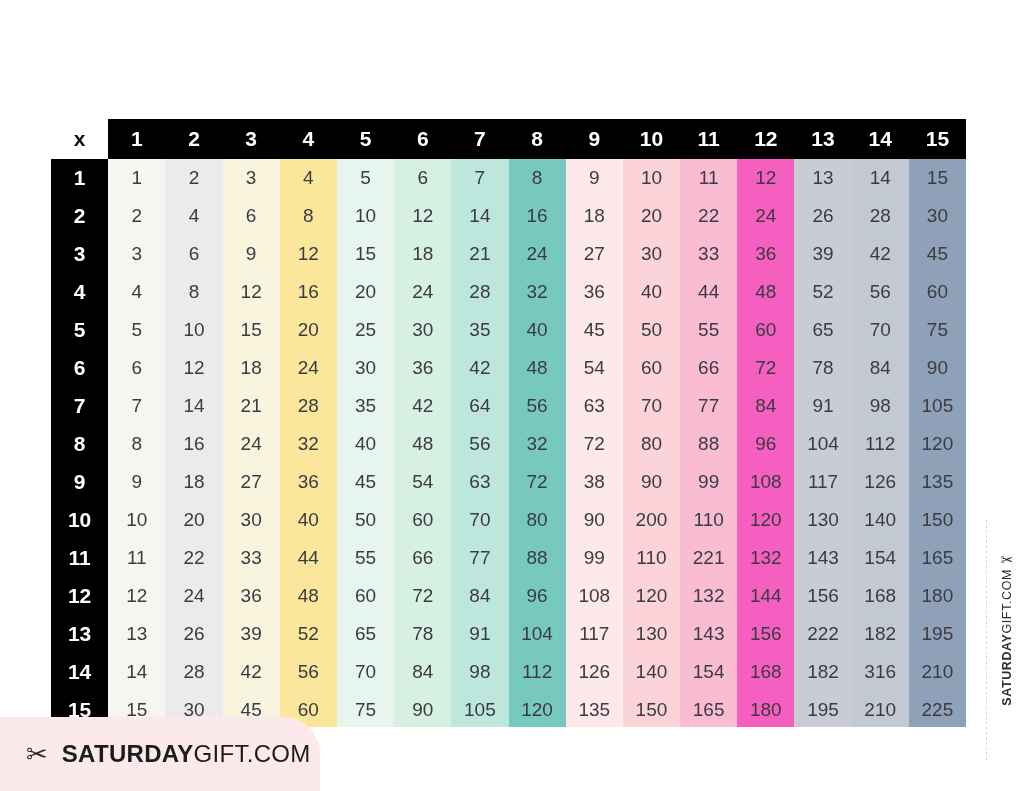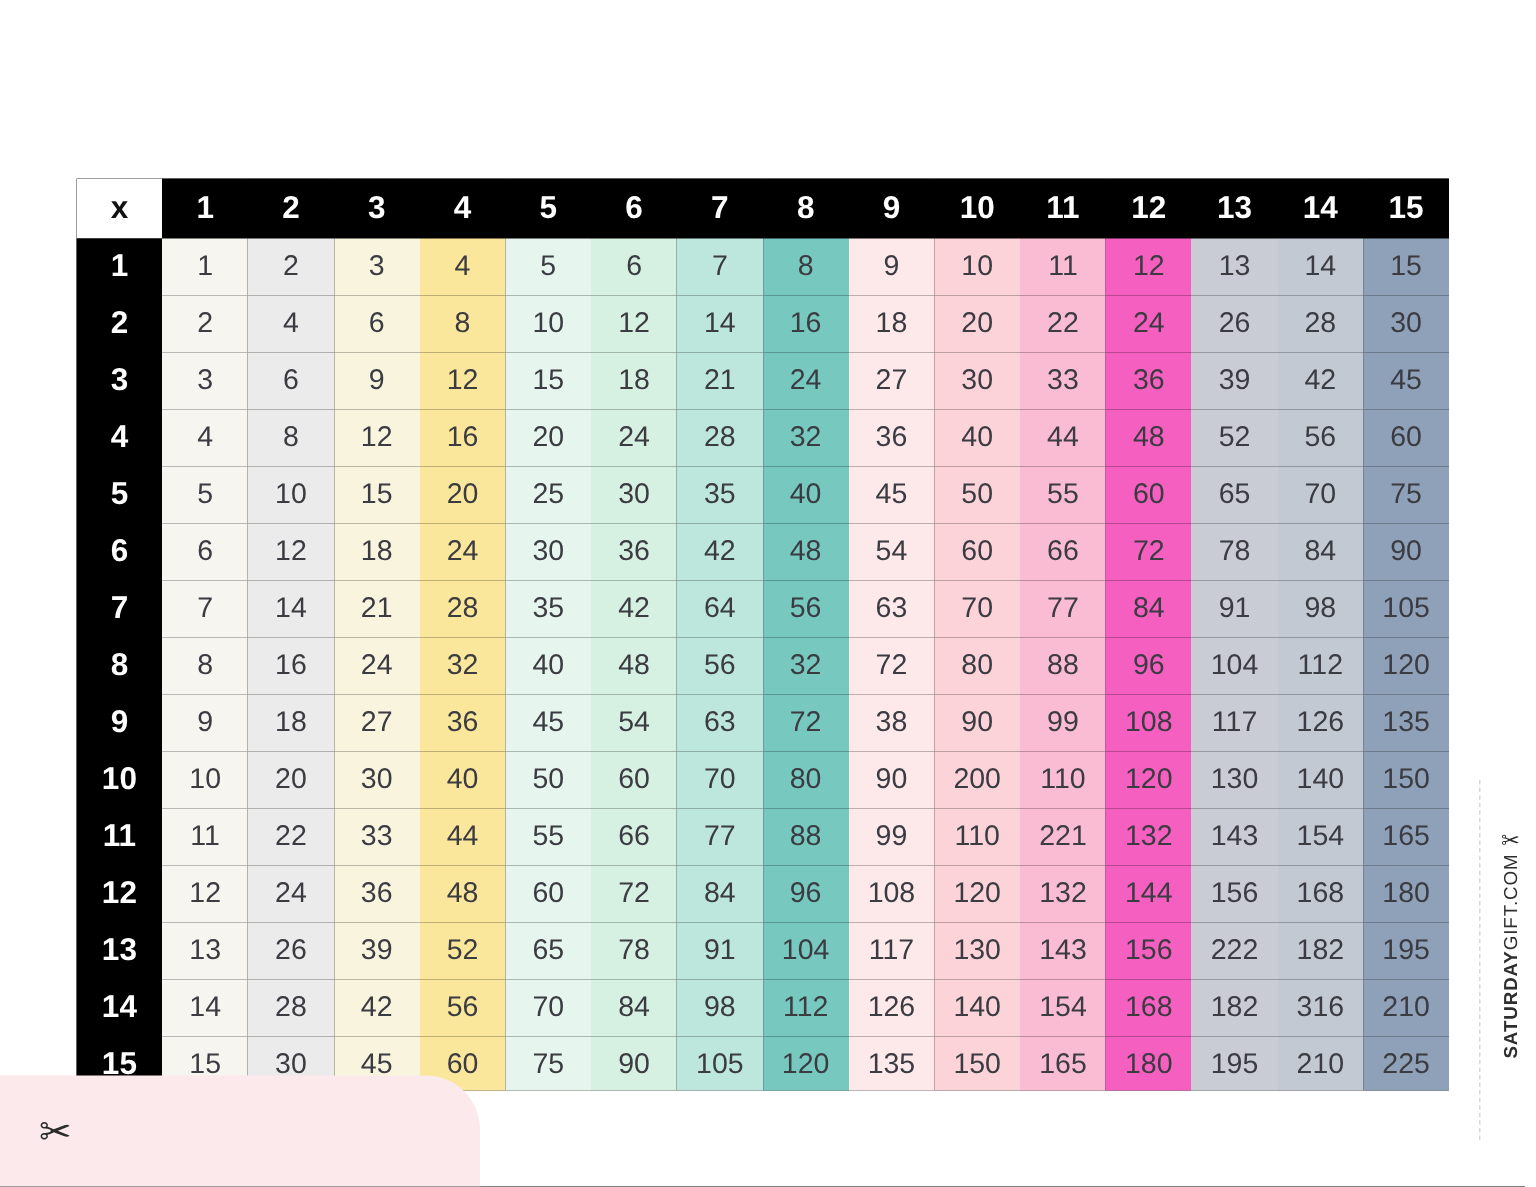--- a/index.html
+++ b/index.html
@@ -468,16 +468,17 @@
   <div class="side-brand">
     <div class="vscissors">✂</div>
     <div class="vtext">
       <b>SATURDAY</b><span>GIFT.COM</span>
     </div>
   </div>
 
   <div class="brand">
     <div class="brand-logo">
       <div class="scissors">✂</div>
+      <div class="brand-text"><b>SATURDAY</b><span class="light">GIFT.COM</span></div>
     </div>
   </div>
 
 </div>
 
 </body></html>

